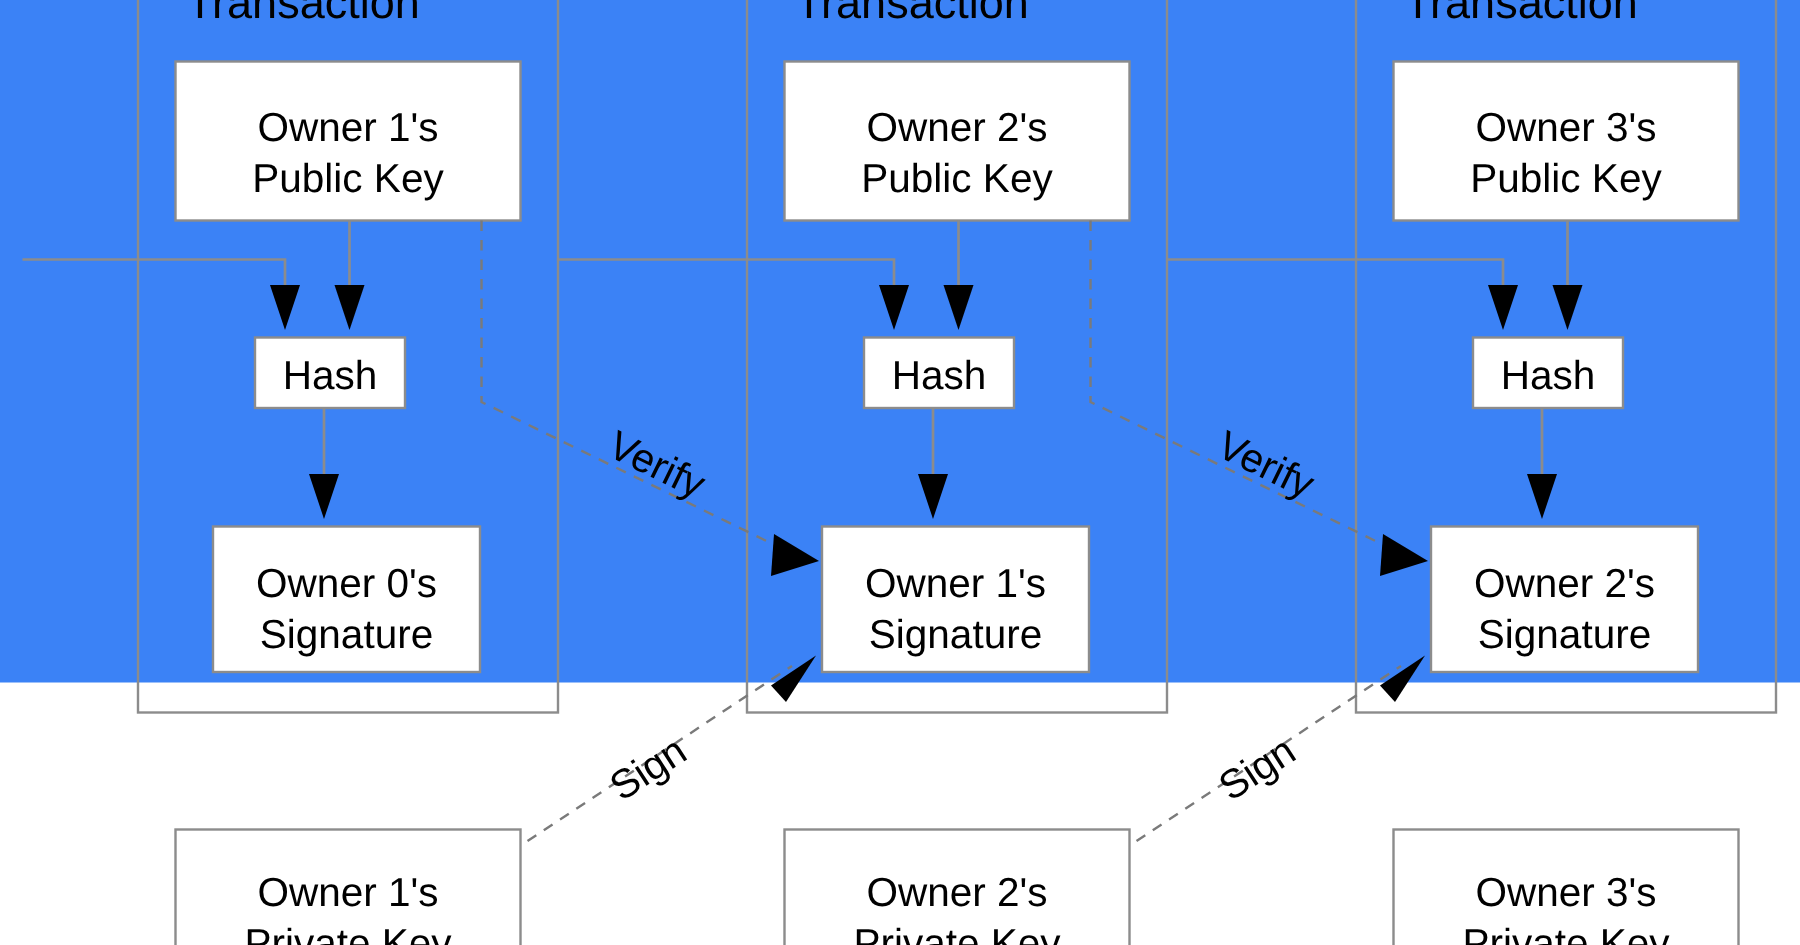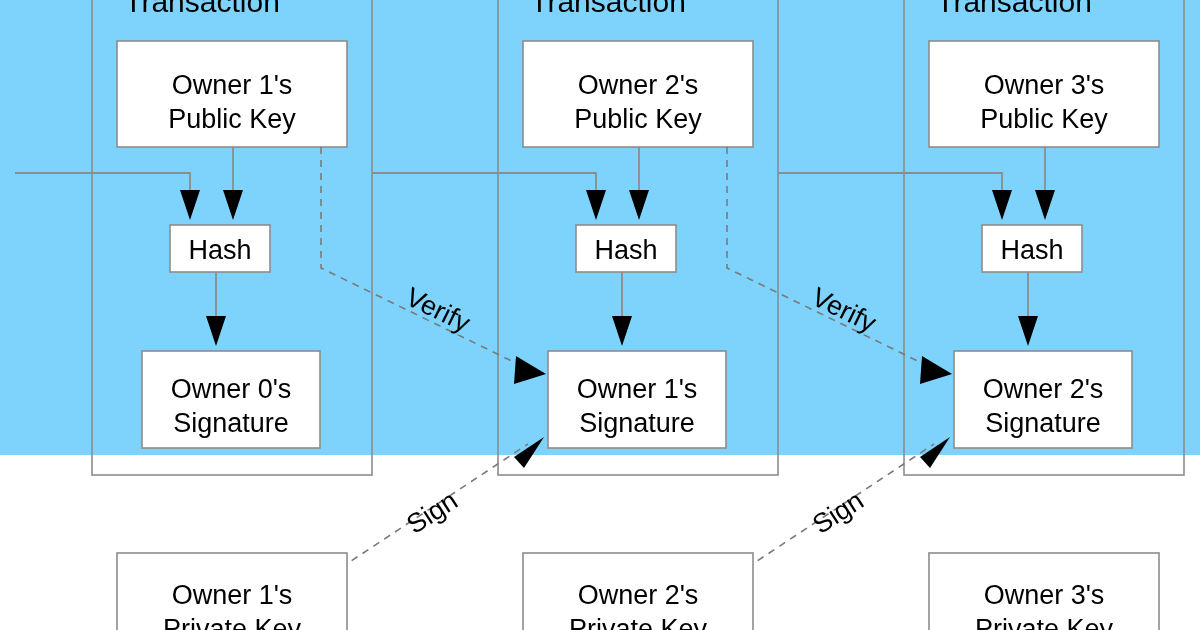--- a/index.html
+++ b/index.html
@@ -11,21 +11,21 @@
   body {
     width: 1200px;
     height: 630px;
     overflow: hidden;
     font-family: "Liberation Sans", sans-serif;
   }
   #diagram-root {
     position: relative;
     width: 1200px;
     height: 455px;
-    background: #7dd3fc;
+    background: #3b82f6;
   }
   svg#chain-svg {
     display: block;
     width: 1200px;
     height: 630px;
   }
   .box-rect {
     fill: #ffffff;
     stroke: #8c8c8c;
     stroke-width: 1.6;

